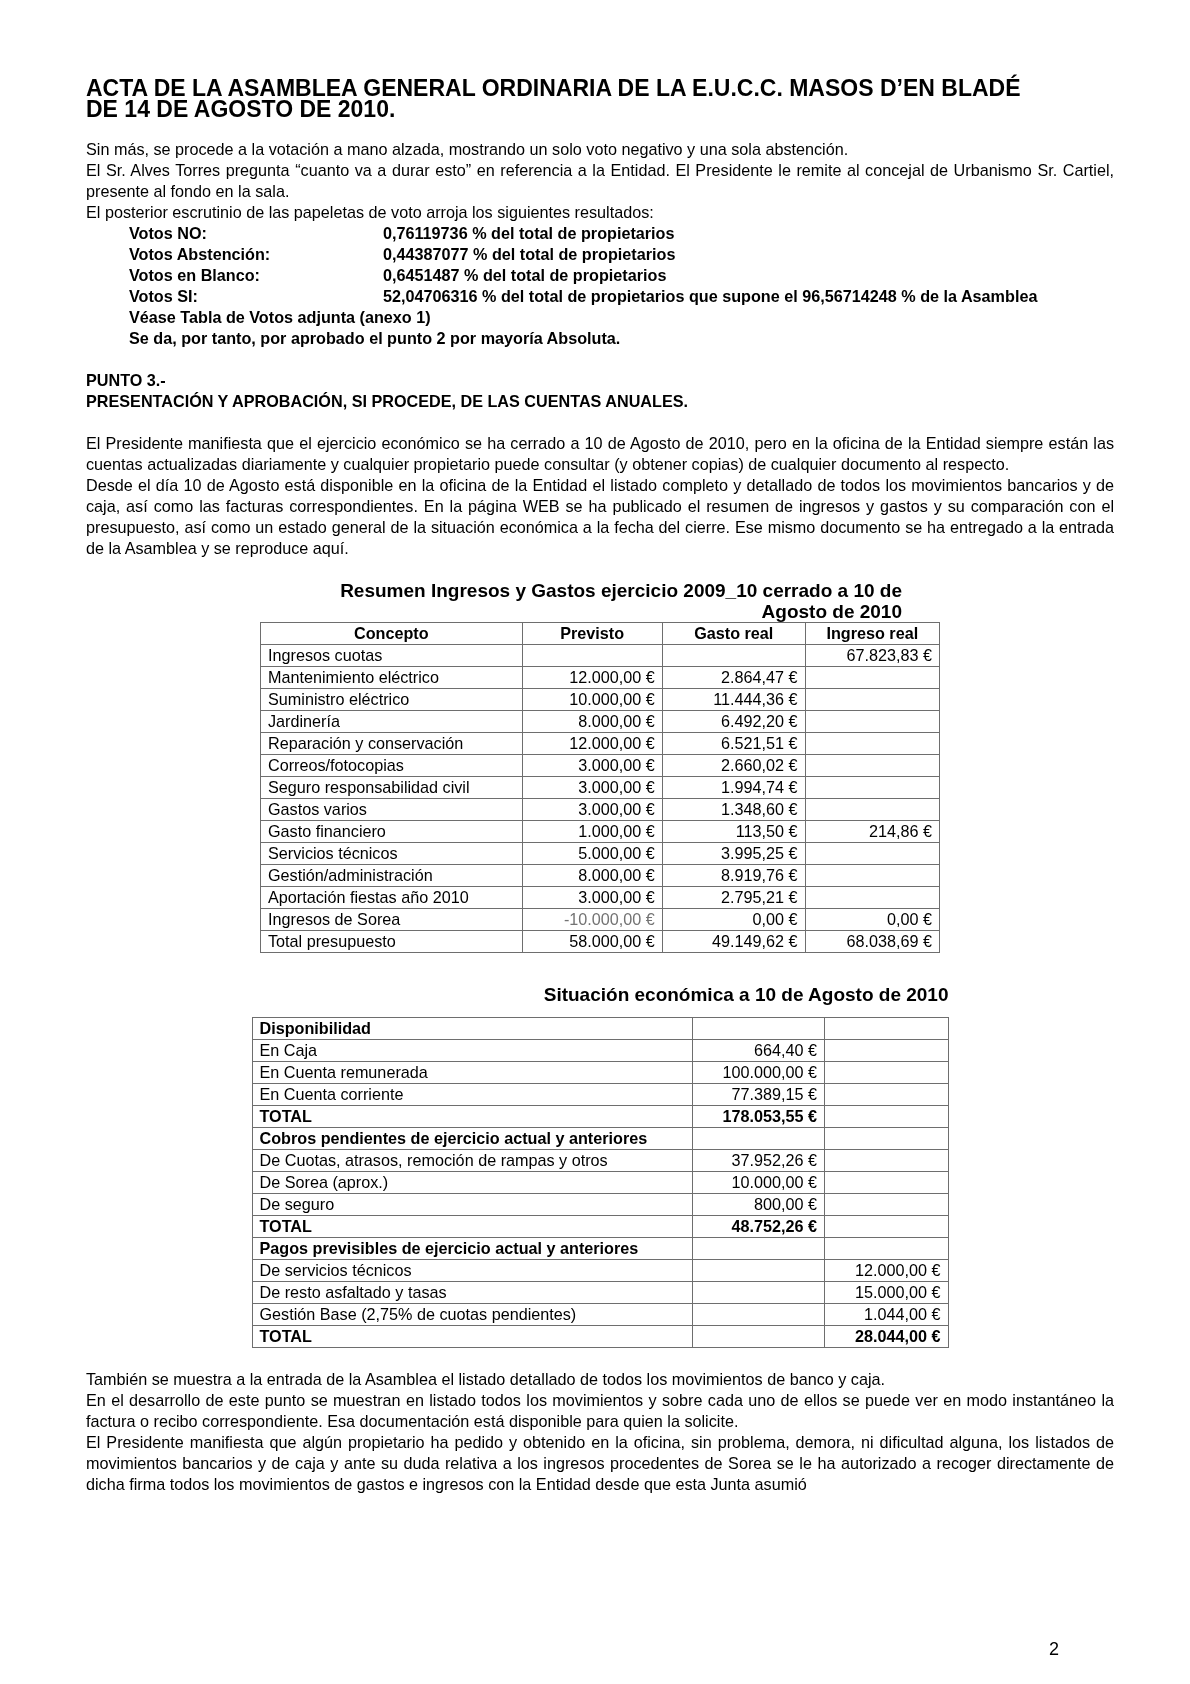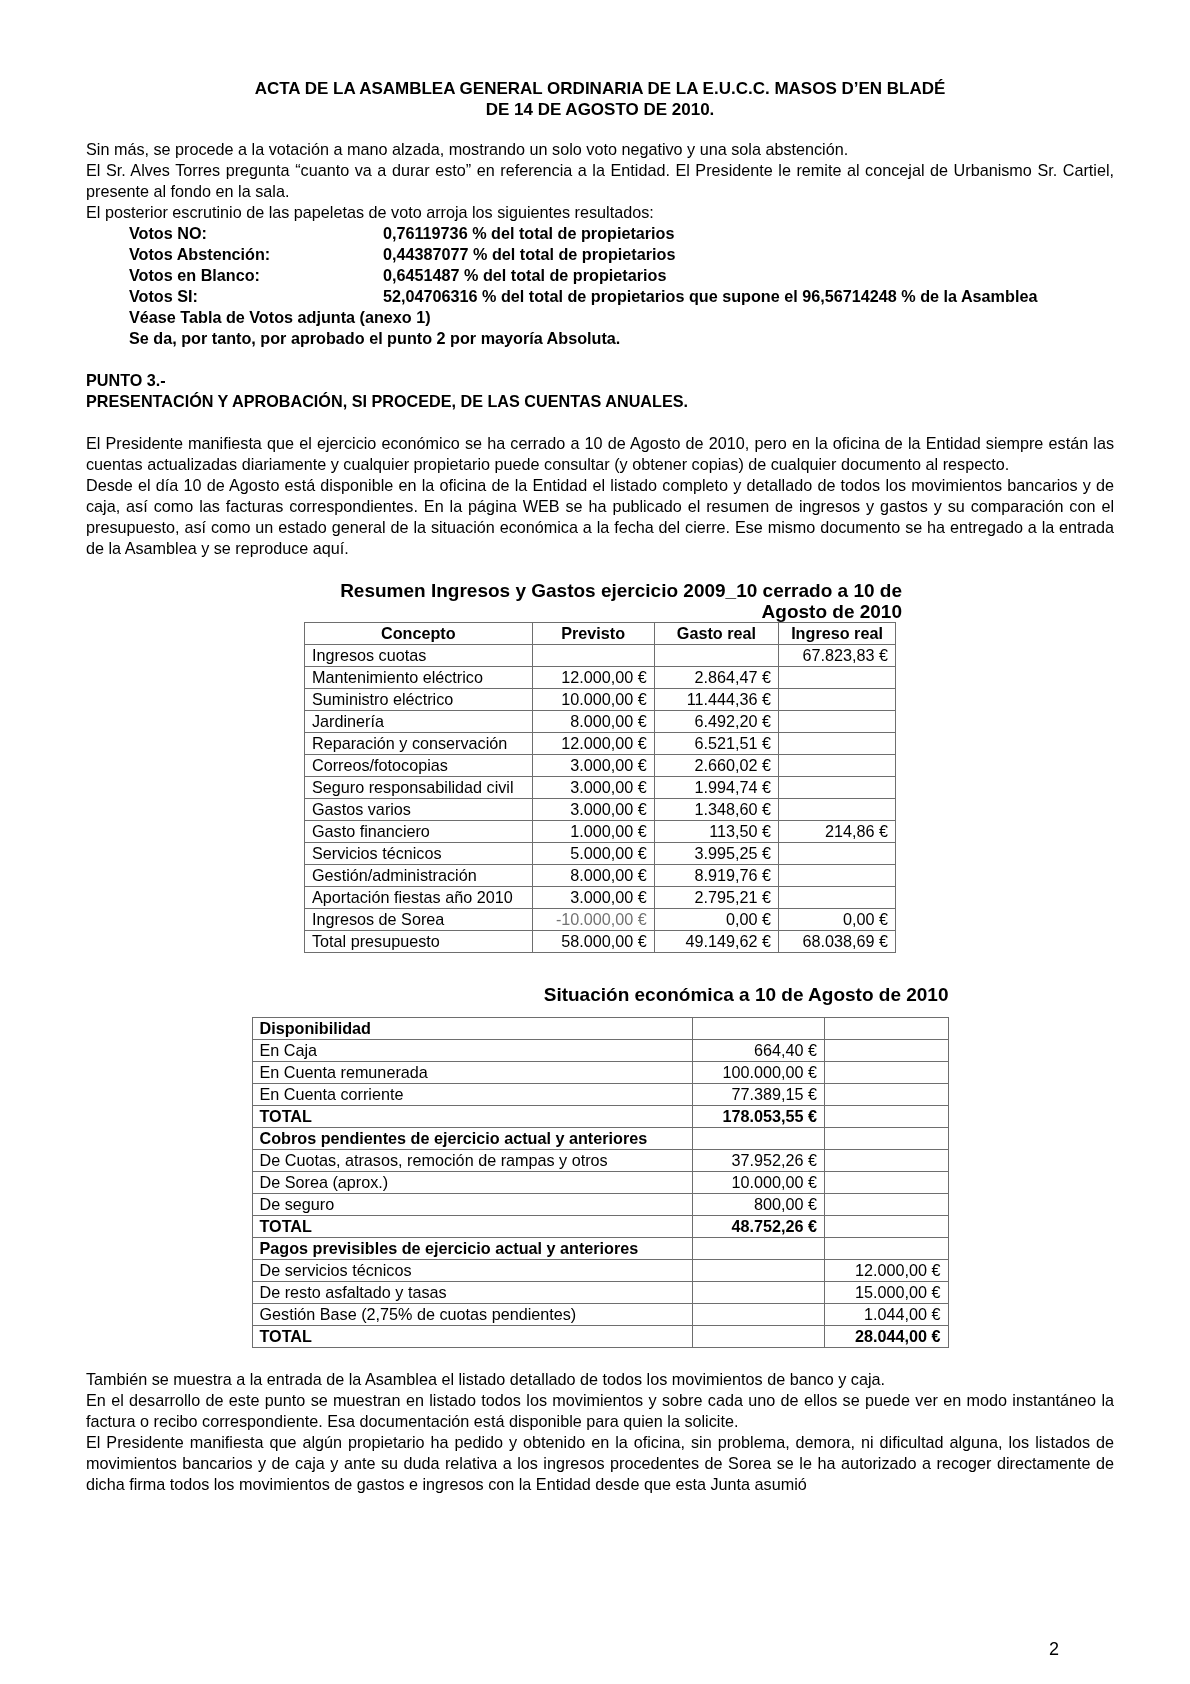--- a/index.html
+++ b/index.html
@@ -1,32 +1,32 @@
 <!DOCTYPE html>
 <html><head>
 <meta charset="utf-8">
 <style>
   html, body { margin: 0; padding: 0; background: #ffffff; }
   body { width: 1190px; height: 1684px; position: relative; overflow: hidden;
          font-family: "Liberation Sans", sans-serif; color: #000; }
   .page { position: absolute; left: 86px; top: 78px; width: 1028px; font-size: 16.2px; line-height: 21px; }
-  .title { text-align: center; font-weight: bold; font-size: 17px; line-height: 21px; margin: 0 0 19px 0; }
+  .title { font-weight: bold; font-size: 23px; line-height: 21px; margin: 0 0 19px 0; }
   p { margin: 0; text-align: justify; }
   .votes { margin-left: 43px; font-weight: bold; }
   .vrow { display: flex; }
   .vlabel { width: 254px; }
   .bold { font-weight: bold; }
   .gap { height: 21px; }
   .tcap { text-align: right; font-weight: bold; font-size: 19px; line-height: 21px; }
   table { border-collapse: collapse; font-size: 16.2px; line-height: 21px; }
   td, th { border: 1.5px solid #6e6e6e; padding: 0 7px; vertical-align: top; }
   th { font-weight: bold; text-align: center; }
   .num { text-align: right; white-space: nowrap; }
   .red { color: #737373; }
-  #t1 { margin: 0 auto; width: 592px; }
+  #t1 { margin: 0 auto; width: 680px; }
   #t1 col.c1 { width: 218px; } #t1 col.c2 { width: 117px; } #t1 col.c3 { width: 119px; } #t1 col.c4 { width: 112px; }
   #t2 { margin: 0 auto; width: 697px; position: relative; left: 0px; }
   #t2 col.c1 { width: 428px; } #t2 col.c2 { width: 128px; } #t2 col.c3 { width: 120px; }
   .pagenum { position: absolute; left: 1049px; top: 1639px; font-size: 18px; }
 </style>
 </head>
 <body>
 
 <div class="page">
   <div class="title">

